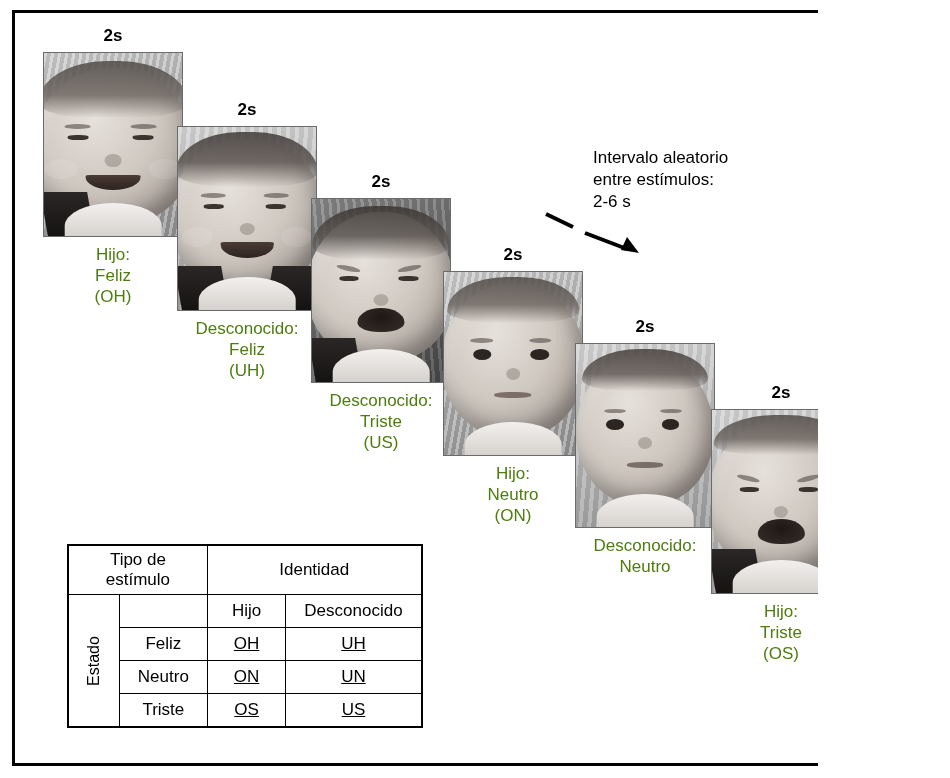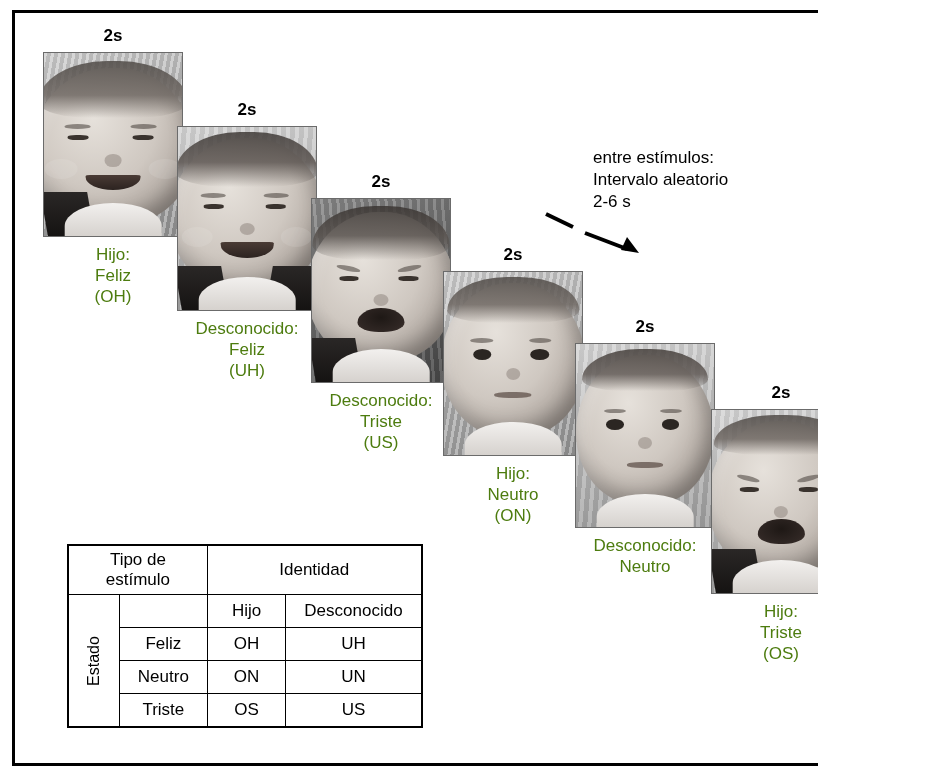--- a/index.html
+++ b/index.html
@@ -238,21 +238,21 @@
     transform: rotate(-90deg);
     white-space: nowrap;
     font-size: 16px;
   }
   #legend .corner {
     line-height: 20px;
     padding: 4px 4px;
   }
   #legend .idhead { padding: 4px 8px; }
   #legend .lbl { padding: 6px 18px; }
-  #legend .code { padding: 6px 26px; }
+  #legend .code { padding: 6px 26px; text-decoration: underline; }
 </style>
 </head>
 <body>
 
 <div id="page">
   <div id="frame">
 
     <div class="stim" style="left:28px; top:39px; width:140px; height:185px;">
       <div class="duration">2s</div>
       <div class="photo">
@@ -393,22 +393,22 @@
         <div class="bib"></div>
       </div>
       <div class="caption" style="top:192px;">
         <div>Hijo:</div>
         <div>Triste</div>
         <div>(OS)</div>
       </div>
     </div>
 
     <div id="interval-note">
+      <div>Intervalo aleatorio</div>
       <div>entre estímulos:</div>
-      <div>Intervalo aleatorio</div>
       <div>2-6 s</div>
     </div>
 
     <svg id="interval-arrow" viewBox="0 0 110 46">
       <line x1="3" y1="5" x2="30" y2="18" stroke="#000" stroke-width="4"></line>
       <line x1="42" y1="24" x2="84" y2="40" stroke="#000" stroke-width="4"></line>
       <polygon points="96,44 78,41 84,28" fill="#000"></polygon>
     </svg>
 
     <table id="legend">

